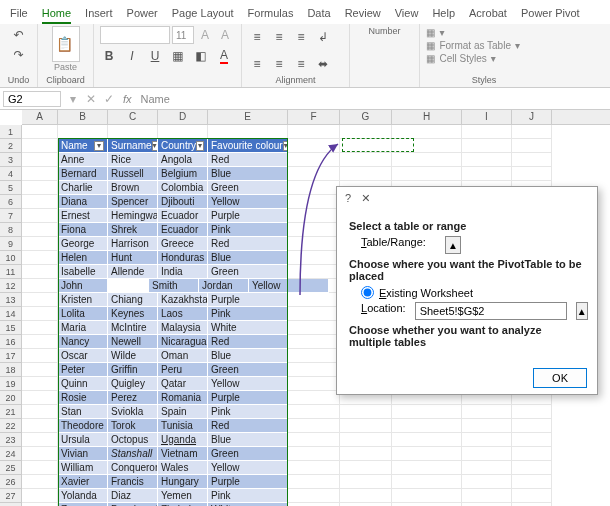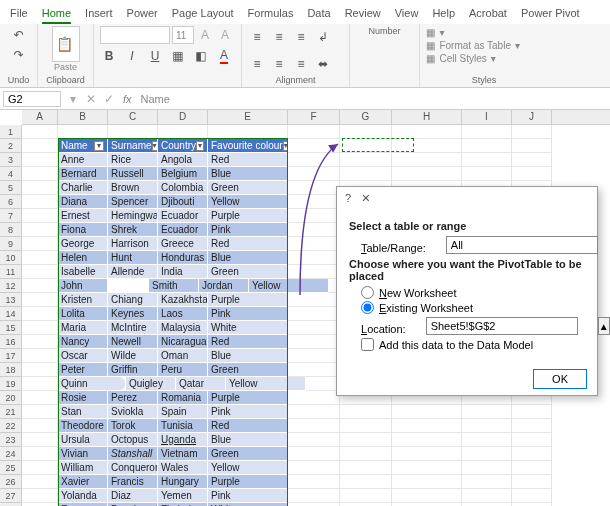--- a/index.html
+++ b/index.html
@@ -49,21 +49,21 @@
 
   
   .marquee { position: absolute; border: 1.5px dashed #0f7b0f; pointer-events: none; }
 
   
   .dialog { position: absolute; background: #fff; border: 1px solid #999; box-shadow: 3px 3px 8px rgba(0,0,0,0.25); font-size: 11px; }
   .dlg-title { display: flex; justify-content: space-between; align-items: center; padding: 5px 8px; font-size: 11px; color: #444; }
   .dlg-title .right { display: flex; gap: 10px; color: #555; }
   .dlg-body { padding: 6px 12px 10px 12px; }
   .dlg-body .section { font-weight: 600; margin: 4px 0; color: #222; }
-  .dlg-row { display: flex; align-items: flex-end; gap: 20px; margin: 3px 0 3px 12px; }
+  .dlg-row { display: flex; align-items: flex-start; gap: 9px; margin: 3px 0 3px 12px; }
   .dlg-row label { width: 75px; }
   .dlg-row u { text-decoration: underline; }
   .dlg-input { flex: 1; border: 1px solid #888; padding: 2px 4px; font-size: 11px; }
   .ref-btn { width: 16px; height: 18px; border: 1px solid #888; background: #f0f0f0; font-size: 10px; display: flex; align-items: center; justify-content: center; }
   .radio-row, .check-row { display: flex; align-items: center; gap: 5px; margin: 2px 0 2px 12px; }
   .radio-row input, .check-row input { margin: 0; }
   .dlg-buttons { display: flex; justify-content: flex-end; gap: 8px; padding: 6px 10px; }
   .dlg-btn { border: 1px solid #888; background: #fdfdfd; padding: 3px 18px; font-size: 11px; }
   .dlg-btn.primary { border: 1px solid #0078d7; }
 
@@ -430,21 +430,21 @@
         <div class="cell tablecell band1" style="width: 80px;">Green</div>
         <div class="cell" style="width: 52px;"></div>
         <div class="cell" style="width: 52px;"></div>
         <div class="cell" style="width: 70px;"></div>
         <div class="cell" style="width: 50px;"></div>
         <div class="cell" style="width: 40px;"></div>
       </div>
       <div class="row">
         <div class="rowhdr">19</div>
         <div class="cell" style="width: 36px;"></div>
-        <div class="cell tablecell band0" style="width: 68px; border-radius: 6px;">Quinn</div>
+        <div class="cell tablecell band0" style="width: 50px;">Quinn</div>
         <div class="cell tablecell band0" style="width: 50px;">Quigley</div>
         <div class="cell tablecell band0" style="width: 50px;">Qatar</div>
         <div class="cell tablecell band0" style="width: 80px;">Yellow</div>
         <div class="cell" style="width: 52px;"></div>
         <div class="cell" style="width: 52px;"></div>
         <div class="cell" style="width: 70px;"></div>
         <div class="cell" style="width: 50px;"></div>
         <div class="cell" style="width: 40px;"></div>
       </div>
       <div class="row">
@@ -583,38 +583,30 @@
   <div class="dlg-title">
     <span class="right">
       <span>?</span>
       <span>✕</span>
     </span>
   </div>
   <div class="dlg-body">
     <div class="section">Select a table or range</div>
     <div class="dlg-row">
       <label><u>T</u>able/Range:</label>
-      <input class="dlg-input" value="All" style="">
       <div class="ref-btn">▲</div>
     </div>
     <div class="section">Choose where you want the PivotTable to be placed</div>
-    <div class="radio-row">
-      <input type="radio" name="place" style="">
-      <label><u>N</u>ew Worksheet</label>
-    </div>
     <div class="radio-row">
       <input type="radio" name="place" checked="" style="">
       <label><u>E</u>xisting Worksheet</label>
     </div>
     <div class="dlg-row">
       <label><u>L</u>ocation:</label>
       <input class="dlg-input" value="Sheet5!$G$2" style="">
       <div class="ref-btn">▲</div>
     </div>
-    <div class="check-row">
-      <input type="checkbox" style="">
-      <label>Add this data to the Data Model</label>
-    </div>
+    <div class="section">Choose whether you want to analyze multiple tables</div>
   </div>
   <div class="dlg-buttons">
     <button class="dlg-btn primary">OK</button>
   </div>
 </div>
 
 </body></html>

